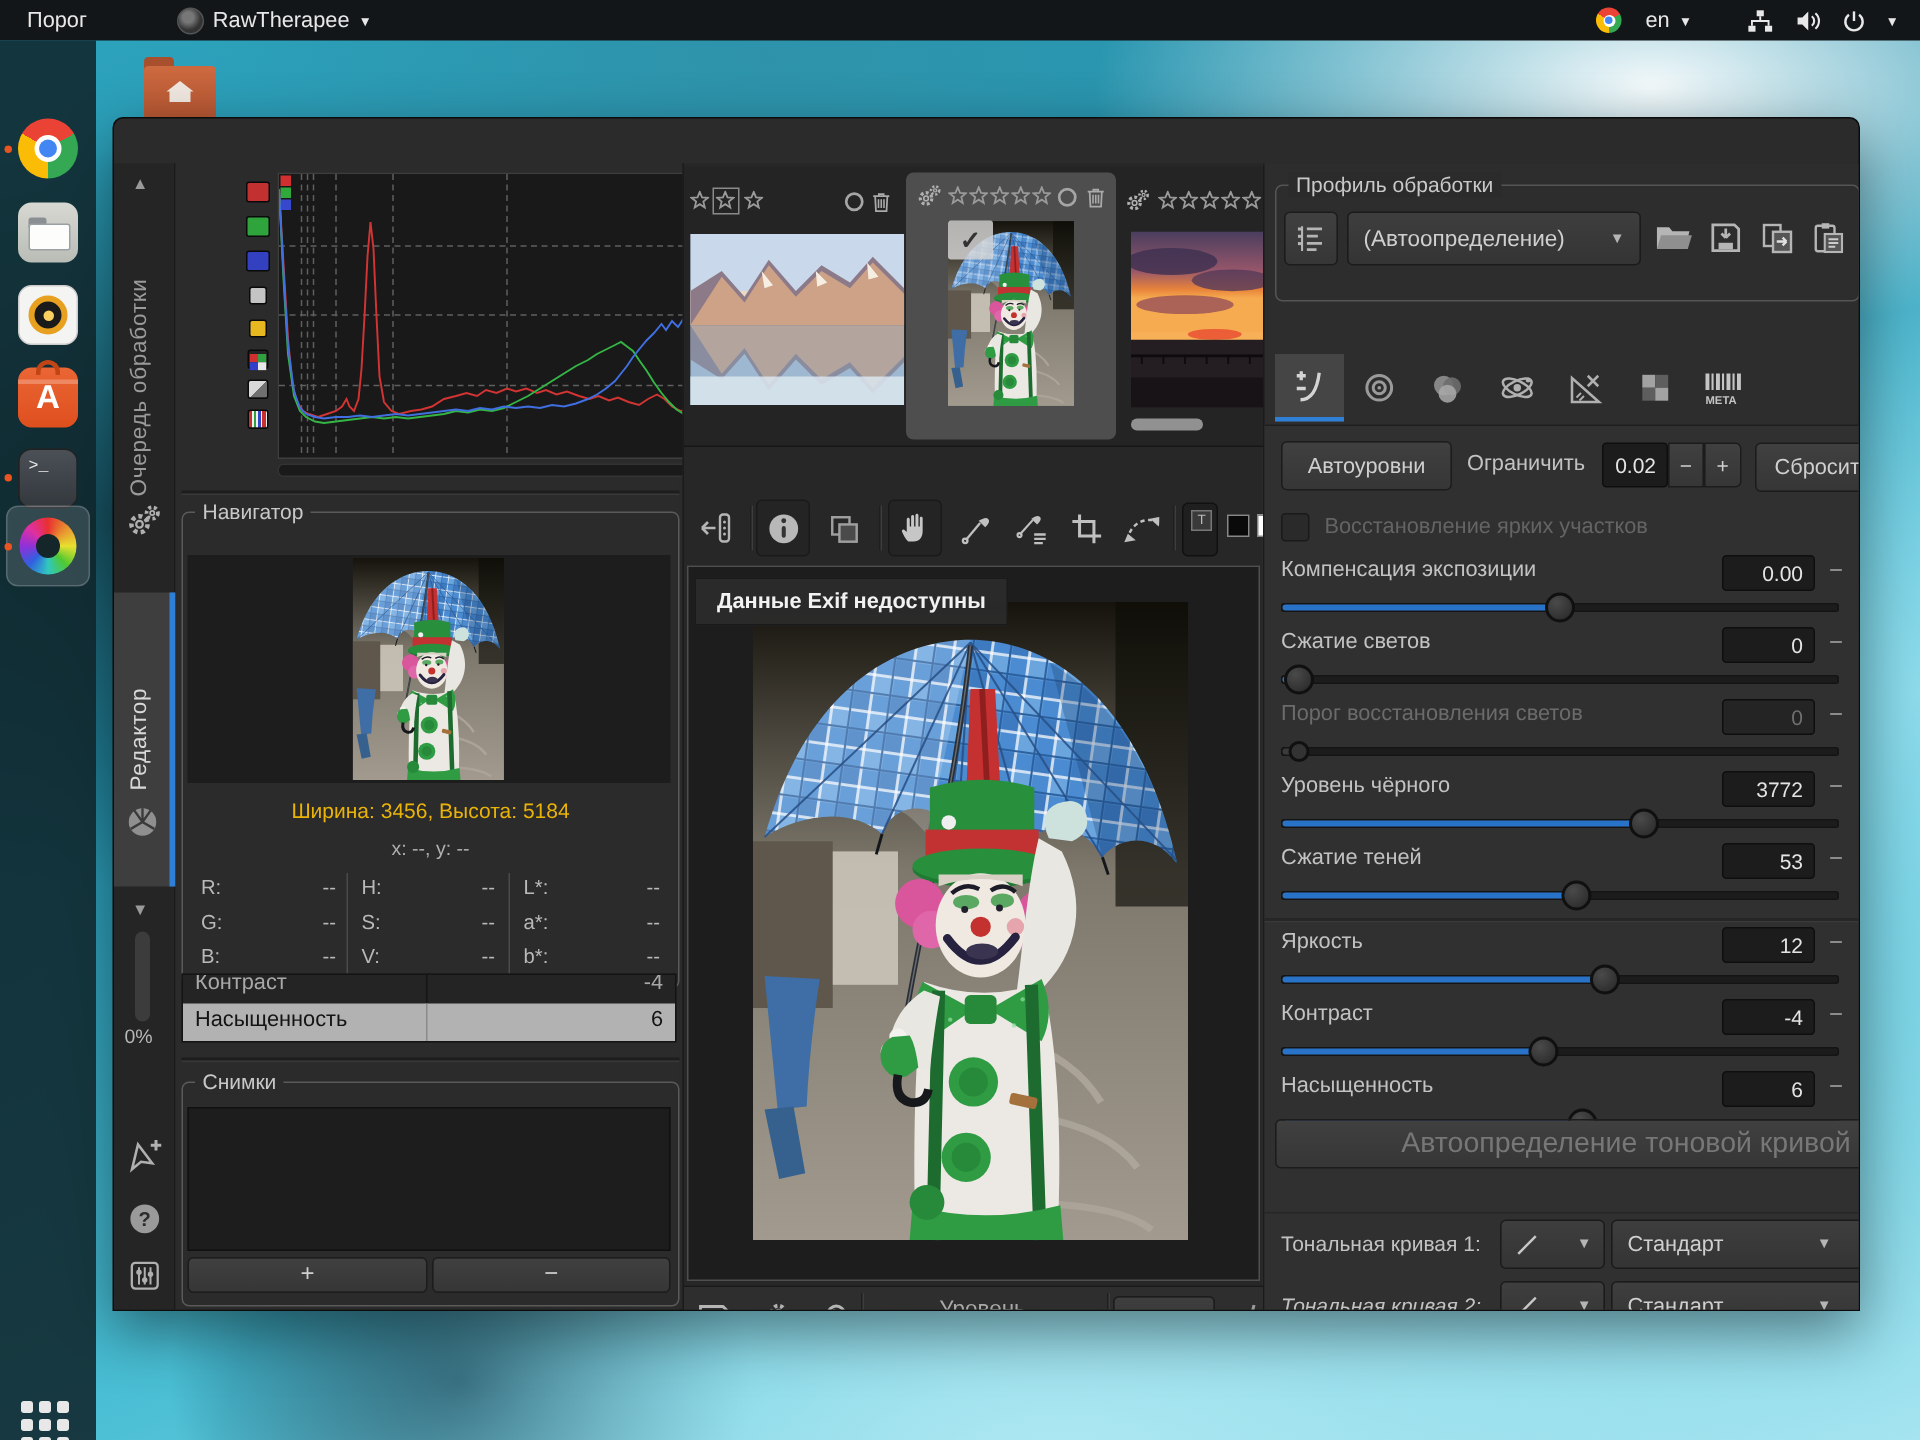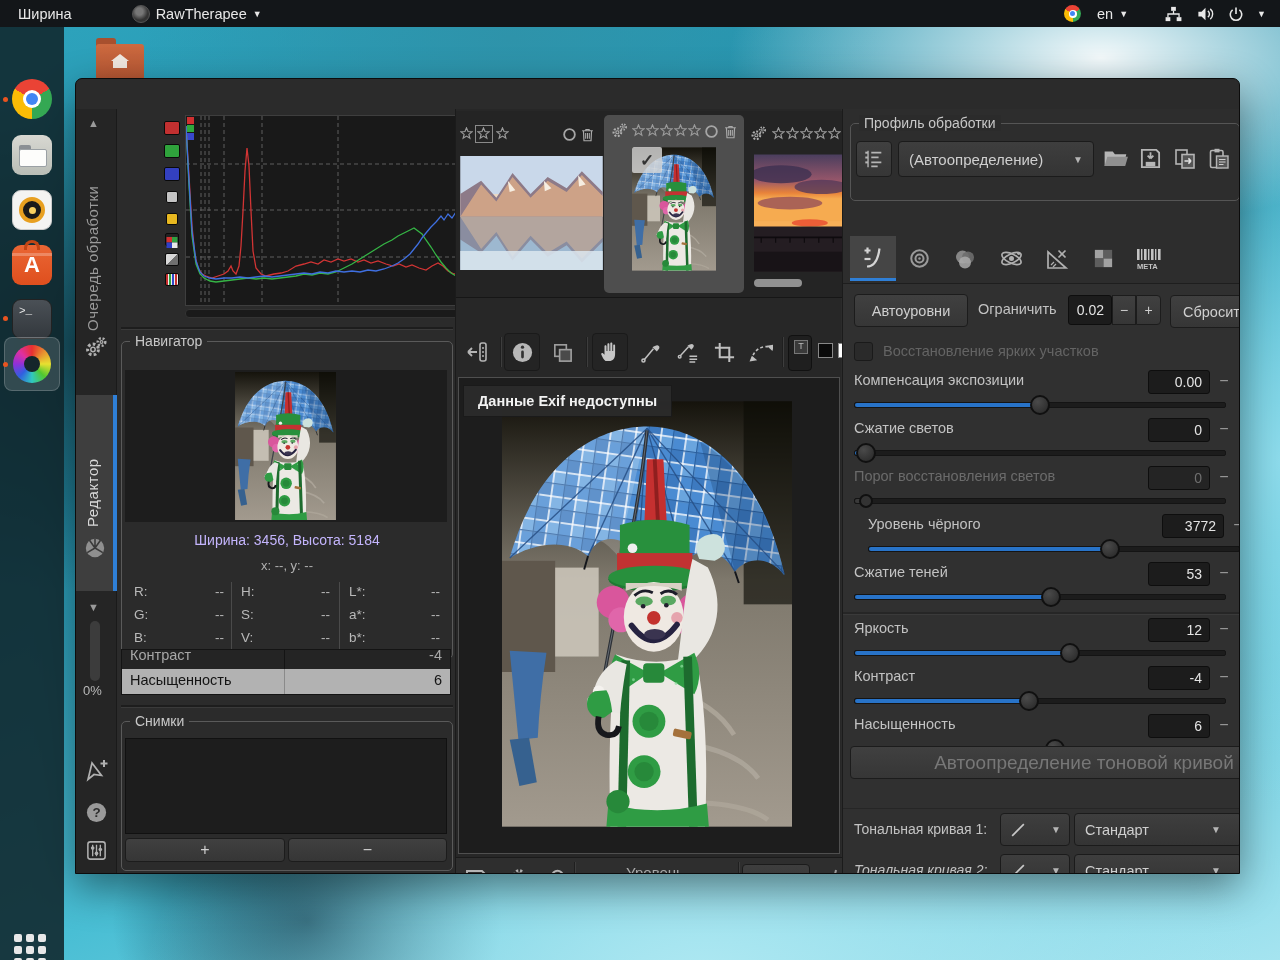--- a/index.html
+++ b/index.html
@@ -409,21 +409,21 @@
     <div class="abs" style="left:0;top:0;width:20px;height:10px;background:#a8502e;border-radius:3px 3px 0 0;"></div>
     <div class="abs" style="left:0;top:6px;width:48px;height:36px;background:linear-gradient(#cd6a40,#b45532);border-radius:3px;"></div>
     <div class="abs" style="left:15px;top:16px;width:18px;height:14px;">
       <div class="abs" style="left:2px;top:6px;width:14px;height:8px;background:#f0e8e0;"></div>
       <div class="abs" style="left:0;top:0;width:0;height:0;border-left:9px solid transparent;border-right:9px solid transparent;border-bottom:7px solid #f0e8e0;"></div>
     </div>
   </div>
 
   <div class="abs" id="topbar" style="z-index:3;">
     <div class="tb-item" style="margin-left:8px;">
-      <span>Ширина</span>
+      <span>Порог</span>
     </div>
     <div class="tb-item" style="margin-left:40px;">
       <span style="width:16px;height:16px;border-radius:50%;background:radial-gradient(circle at 40% 35%,#777 25%,#333 60%);display:inline-block;border:1px solid #555;"></span>
       <span>RawTherapee</span>
       <span style="font-size:9px;">▼</span>
     </div>
     <div style="flex:1"></div>
     <div class="tb-item" style="padding:0 6px;">
       <span style="width:17px;height:17px;border-radius:50%;display:inline-block;position:relative;background:conic-gradient(from -60deg,#ea4335 0 120deg,#4286f4 0 120deg,#34a853 120deg 240deg,#fbbc05 240deg 360deg);">
         <span style="position:absolute;left:4.5px;top:4.5px;width:8px;height:8px;border-radius:50%;background:#fff;"></span>
@@ -552,21 +552,21 @@
       <div class="abs" style="left:68px;top:200px;width:307px;height:9px;background:#1a1a1a;border:1px solid #333;border-radius:4px;box-sizing:border-box;"></div>
       <div class="abs" style="left:4px;top:218px;width:332px;height:2px;background:#1d1d1d;border-bottom:1px solid #3a3a3a;"></div>
 
       <div class="fieldset" style="left:4px;top:232px;width:330px;height:316px;">
         <span class="legend">Навигатор</span>
         <div class="abs" style="left:3px;top:28px;width:322px;height:152px;background:#1d1d1d;">
           <svg class="abs" width="101" height="148" style="left:110px;top:2px;">
               <use href="#clown-sym"></use>
             </svg>
         </div>
-        <div class="abs" style="left:0;top:190px;width:100%;text-align:center;color:#c4b5fd;font-size:14px;">Ширина: 3456, Высота: 5184</div>
+        <div class="abs" style="left:0;top:190px;width:100%;text-align:center;color:#eab308;font-size:14px;">Ширина: 3456, Высота: 5184</div>
         <div class="abs" style="left:0;top:216px;width:100%;text-align:center;color:#b0b0b0;font-size:13px;">x: --, y: --</div>
 
         <div class="abs" style="left:6px;top:240px;width:318px;height:70px;">
           <div class="abs" style="left:103px;top:0;width:1px;height:70px;background:#4a4a4a;"></div>
           <div class="abs" style="left:211px;top:0;width:1px;height:70px;background:#4a4a4a;"></div>
           <div class="abs navval" style="left:6px;top:2px;">R:</div>
           <div class="abs navval" style="left:60px;top:2px;width:36px;text-align:right;">--</div>
           <div class="abs navval" style="left:6px;top:25px;">G:</div>
           <div class="abs navval" style="left:60px;top:25px;width:36px;text-align:right;">--</div>
           <div class="abs navval" style="left:6px;top:48px;">B:</div>
@@ -866,21 +866,21 @@
         </div>
         <div class="sgroup dis" style="left:11px;top:182px;">
           <span class="slabel">Порог восстановления светов</span>
           <span class="sval spin">0</span>
           <span class="sreset">−</span>
           <div class="strack" style="--pct: 3%;">
               <div class="sfill"></div>
               <div class="sthumb"></div>
             </div>
         </div>
-        <div class="sgroup" style="left:11px;top:230px;margin-left:14px;">
+        <div class="sgroup" style="left:11px;top:230px;">
           <span class="slabel">Уровень чёрного</span>
           <span class="sval spin">3772</span>
           <span class="sreset">−</span>
           <div class="strack" style="--pct: 65%;">
               <div class="sfill"></div>
               <div class="sthumb"></div>
             </div>
         </div>
         <div class="sgroup" style="left:11px;top:278px;">
           <span class="slabel">Сжатие теней</span>

